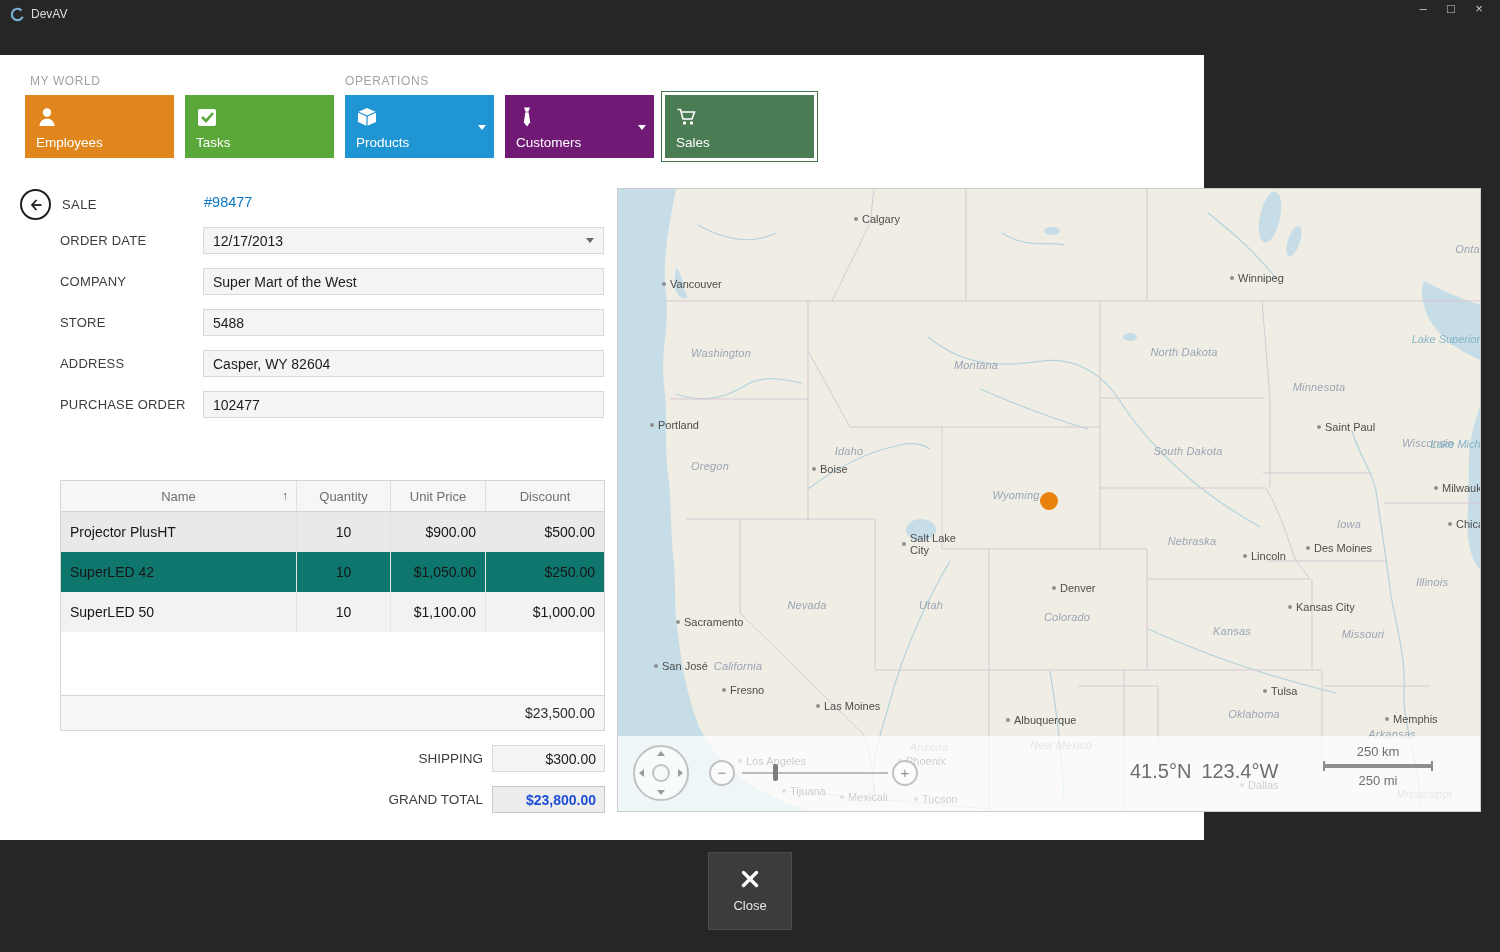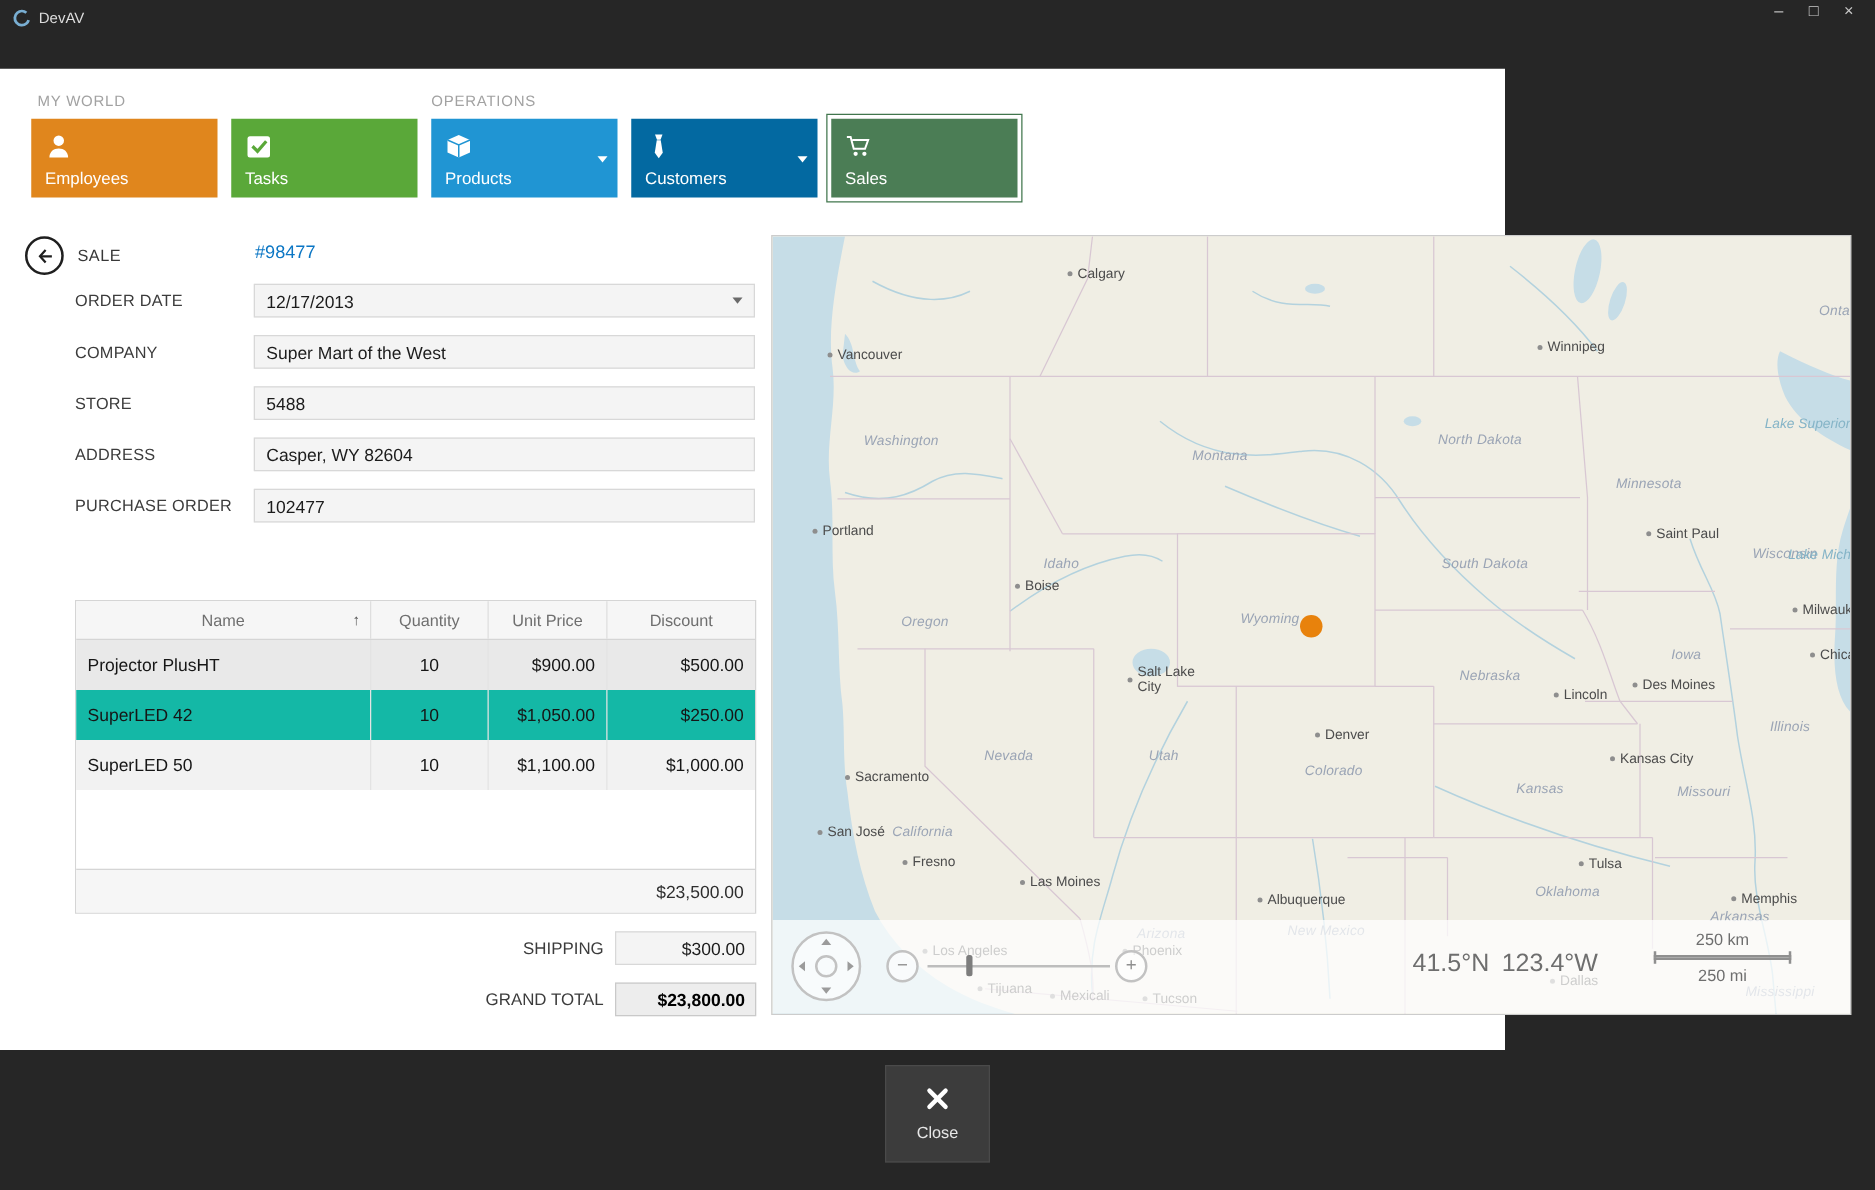--- a/index.html
+++ b/index.html
@@ -52,35 +52,35 @@
   
   .items-table { position:absolute; left:60px; top:425px; width:545px; border:1px solid #d5d5d5; }
   .t-header { display:flex; height:31px; background:#f6f6f6; border-bottom:1px solid #d5d5d5;
     color:#6f6f6f; font-size:13px; }
   .th { position:relative; display:flex; align-items:center; justify-content:center;
     border-right:1px solid #dedede; height:100%; }
   .th:last-child { border-right:none; }
   .c-name { width:236px; } .c-qty { width:94px; } .c-price { width:95px; } .c-disc { width:118px; }
   .sort-arrow { position:absolute; right:8px; font-size:12px; color:#5a5a5a; }
   .t-row { display:flex; height:40px; font-size:14px; color:#161616; }
-  .row0 { background:#e9e9e9; } .row1 { background:#14b8a6; } .row2 { background:#f2f2f2; }
+  .row0 { background:#e9e9e9; } .row1 { background:#0f766e; } .row2 { background:#f2f2f2; }
   .td { display:flex; align-items:center; border-right:1px solid #e3e3e3; height:100%; }
   .td:last-child { border-right:none; }
   .td.c-name { justify-content:flex-start; padding-left:9px; }
   .td.c-qty { justify-content:center; }
   .td.c-price,.td.c-disc { justify-content:flex-end; padding-right:9px; }
   .t-filler { height:63px; background:#fff; }
   .t-total { height:35px; background:#f6f6f6; border-top:1px solid #d5d5d5;
     display:flex; align-items:center; justify-content:flex-end; padding-right:9px; font-size:14px; color:#2e2e2e; }
 
   .sum-label { position:absolute; left:283px; width:200px; text-align:right; font-size:13.5px; color:#3c3c3c; }
   .sum-field { position:absolute; left:492px; width:113px; height:27px; background:#f4f4f4;
     border:1px solid #d8d8d8; display:flex; align-items:center; justify-content:flex-end;
     padding-right:8px; font-size:14px; color:#1c1c1c; }
-  .sum-field.gt { background:#ededed; border-color:#c9c9c9; font-weight:bold; color:#000000; }
+  .sum-field.gt { background:#ededed; border-color:#c9c9c9; font-weight:bold; color:#1d4ed8; }
 
   
   .map { position:absolute; left:617px; top:133px; width:864px; height:624px; border:1px solid #cccccc;
     overflow:hidden; background:#f0eee4; cursor:grab; }
   .map svg.geo { position:absolute; left:0; top:0; }
   .map-label-layer { position:absolute; left:0; top:0; width:864px; height:624px; }
   .mlab { position:absolute; transform:translateY(-50%); font-size:11px; color:#4c4c4c; white-space:pre; }
   .mlab .cdot { position:absolute; left:-8px; top:50%; margin-top:-2px; width:4px; height:4px;
     background:#8e8e8e; border-radius:50%; }
   .mlab.state { transform:translate(-50%,-50%); font-style:italic; color:#9aa4b5; letter-spacing:.2px; }
@@ -165,21 +165,21 @@
         <svg class="tile-icon" viewBox="0 0 22 22">
           <path d="M11 2 L20 6 L20 16 L11 20 L2 16 L2 6 Z" fill="#fff"></path>
           <path d="M2 6 L11 10 L20 6 M11 10 V20" stroke="#2095d3" stroke-width="1.2" fill="none"></path>
         </svg>
         <span class="tile-label">Products</span>
         <span class="tile-arrow"></span>
       </div>
     </div>
 
     <div class="tile-wrap">
-      <div class="tile" style="background: #0369a1;">
+      <div class="tile" style="background: #701a75;">
         <svg class="tile-icon" viewBox="0 0 22 22">
           <path d="M8 1.5 h6 l-1.6 4.2 h-2.8 Z" fill="#fff"></path>
           <path d="M9.4 6.2 h3.2 l1.6 10 -3.2 4.3 -3.2 -4.3 Z" fill="#fff"></path>
         </svg>
         <span class="tile-label">Customers</span>
         <span class="tile-arrow"></span>
       </div>
     </div>
 
     <div class="tile-wrap selected">
@@ -354,21 +354,21 @@
         <div class="mlab city" style="left: 775px; top: 530px;"><i class="cdot"></i><span>Memphis</span></div>
         <div class="mlab city" style="left: 824px; top: 299px;"><i class="cdot"></i><span>Milwaukee</span></div>
         <div class="mlab city" style="left: 838px; top: 335px;"><i class="cdot"></i><span>Chicago</span></div>
         <div class="mlab city" style="left: 128px; top: 572px;"><i class="cdot"></i><span>Los Angeles</span></div>
         <div class="mlab city" style="left: 288px; top: 572px;"><i class="cdot"></i><span>Phoenix</span></div>
         <div class="mlab city" style="left: 172px; top: 602px;"><i class="cdot"></i><span>Tijuana</span></div>
         <div class="mlab city" style="left: 230px; top: 608px;"><i class="cdot"></i><span>Mexicali</span></div>
         <div class="mlab city" style="left: 304px; top: 610px;"><i class="cdot"></i><span>Tucson</span></div>
         <div class="mlab city" style="left: 630px; top: 596px;"><i class="cdot"></i><span>Dallas</span></div>
         <div class="mlab state" style="left: 103px; top: 164px;"><span>Washington</span></div>
-        <div class="mlab state" style="left: 122px; top: 277px; margin-top: 32px;"><span>Oregon</span></div>
+        <div class="mlab state" style="left: 92px; top: 277px;"><span>Oregon</span></div>
         <div class="mlab state" style="left: 231px; top: 262px;"><span>Idaho</span></div>
         <div class="mlab state" style="left: 358px; top: 176px;"><span>Montana</span></div>
         <div class="mlab state" style="left: 189px; top: 416px;"><span>Nevada</span></div>
         <div class="mlab state" style="left: 313px; top: 416px;"><span>Utah</span></div>
         <div class="mlab state" style="left: 398px; top: 306px;"><span>Wyoming</span></div>
         <div class="mlab state" style="left: 449px; top: 428px;"><span>Colorado</span></div>
         <div class="mlab state" style="left: 120px; top: 477px;"><span>California</span></div>
         <div class="mlab state" style="left: 311px; top: 558px;"><span>Arizona</span></div>
         <div class="mlab state" style="left: 443px; top: 556px;"><span>New Mexico</span></div>
         <div class="mlab state" style="left: 566px; top: 163px;"><span>North Dakota</span></div>

